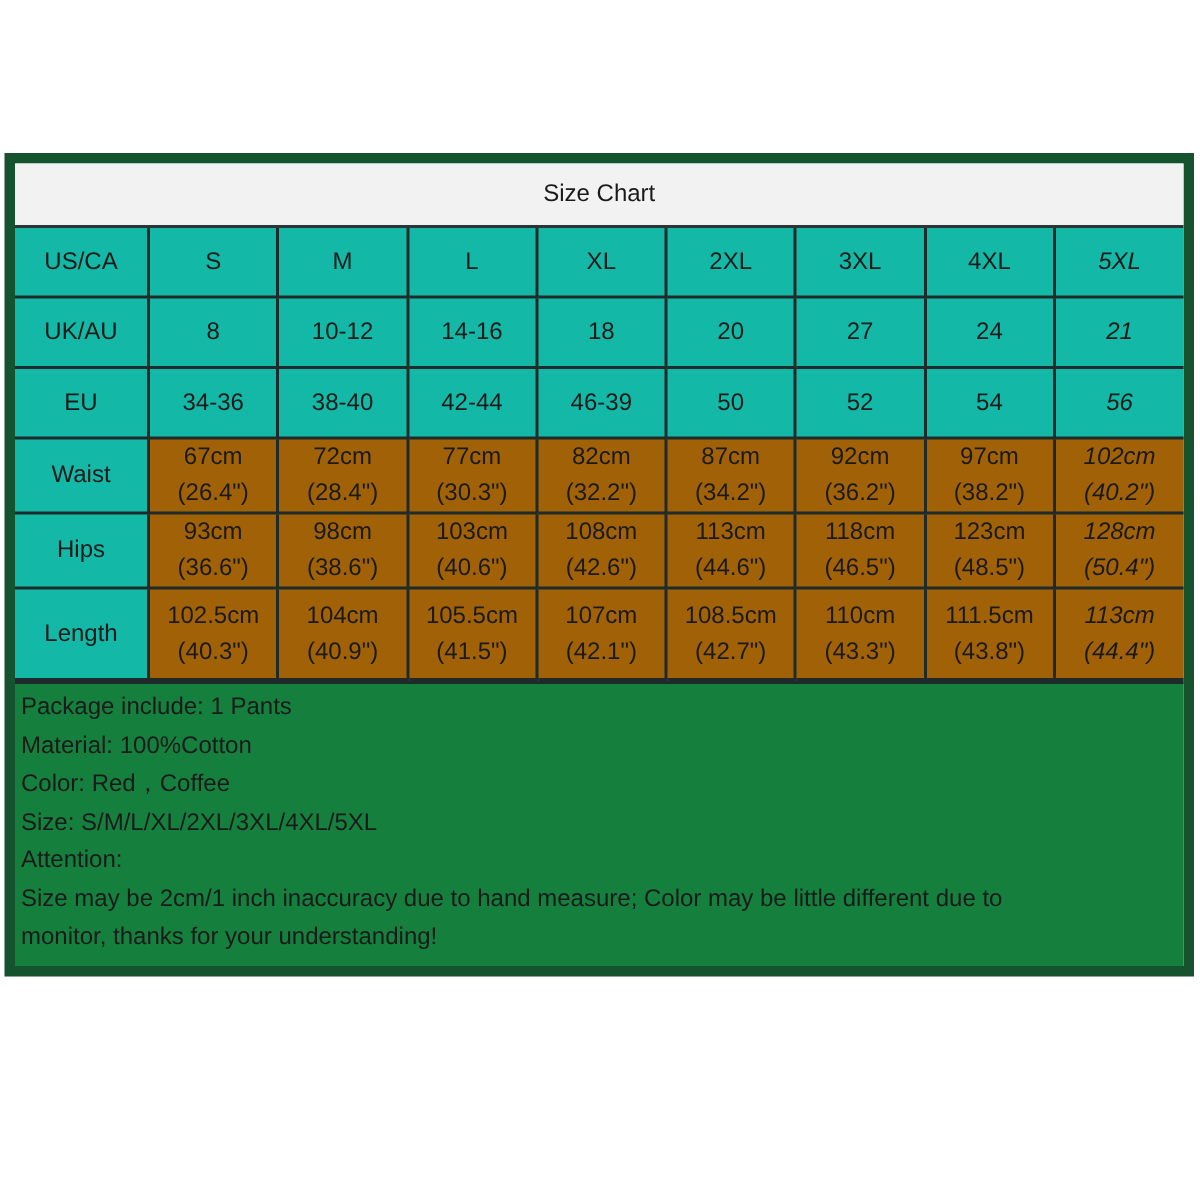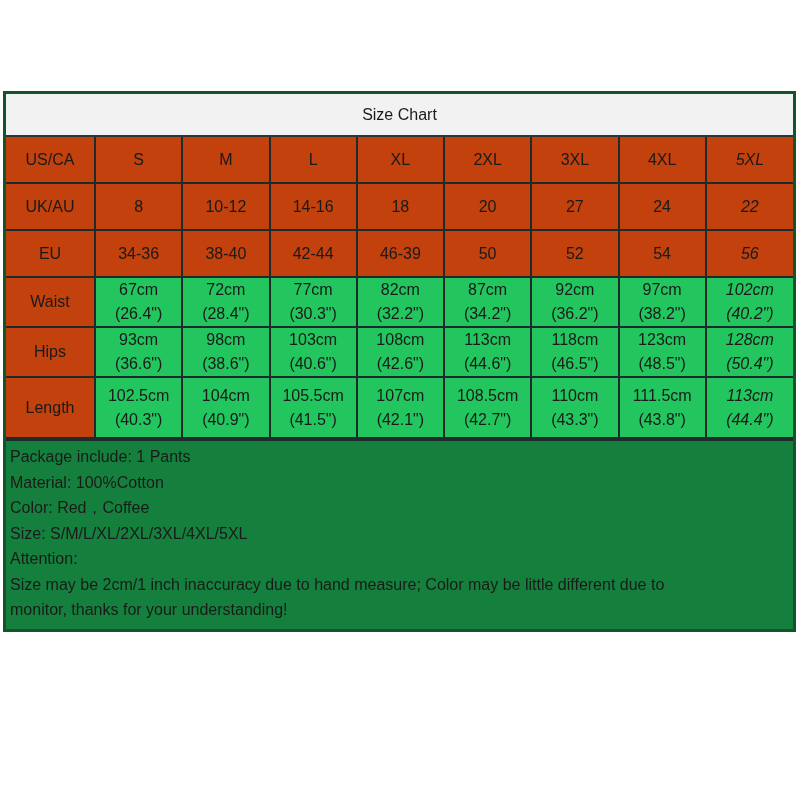--- a/index.html
+++ b/index.html
@@ -11,23 +11,23 @@
       overflow: hidden;
     }
     body {
       font-family: "Liberation Sans", sans-serif;
       color: #1a1a1a;
       position: relative;
     }
     .chart-wrap {
       position: absolute;
       left: 3px;
-      top: 91px;
+      top: 102px;
       width: 793px;
-      border: 3px solid #14532d;
+      border: 7px solid #14532d;
       box-sizing: border-box;
       background: #f2f2f2;
     }
     .title-row {
       height: 41px;
       line-height: 41px;
       text-align: center;
       font-size: 16px;
       background: #f2f2f2;
       border-bottom: 2px solid #2a3535;
@@ -42,22 +42,22 @@
       text-align: center;
       vertical-align: middle;
       font-size: 16px;
       padding: 0;
       line-height: 24px;
     }
     table.size-table tr:first-child td { border-top: none; }
     table.size-table td:first-child { border-left: none; }
     table.size-table td:last-child { border-right: none; font-style: italic; }
     table.size-table col.label-col { width: 89px; }
-    td.hdr { background: #c2410c; }
-    td.val { background: #22c55e; margin-left: 30px; }
+    td.hdr { background: #14b8a6; }
+    td.val { background: #a16207; margin-left: 30px; }
     tr.h49 td { height: 45px; }
     tr.h50 td { height: 46px; }
     tr.h63 td { height: 59px; }
     .line { display: block; }
     .notes {
       border-top: 2px solid #1f2a2a;
       background: #15803d;
       padding: 3px 4px 6px 4px;
       font-size: 16px;
       line-height: 25.5px;
@@ -98,21 +98,21 @@
 
       <tr class="h49">
         <td class="hdr">UK/AU</td>
         <td class="hdr">8</td>
         <td class="hdr">10-12</td>
         <td class="hdr">14-16</td>
         <td class="hdr">18</td>
         <td class="hdr">20</td>
         <td class="hdr">27</td>
         <td class="hdr">24</td>
-        <td class="hdr">22</td>
+        <td class="hdr">21</td>
       </tr>
 
 
       <tr class="h49">
         <td class="hdr">EU</td>
         <td class="hdr">34-36</td>
         <td class="hdr">38-40</td>
         <td class="hdr">42-44</td>
         <td class="hdr">46-39</td>
         <td class="hdr">50</td>

